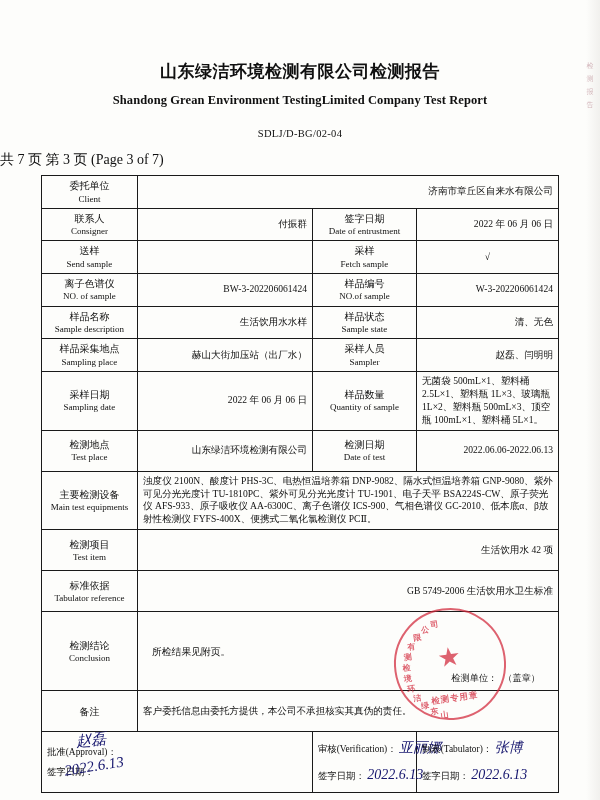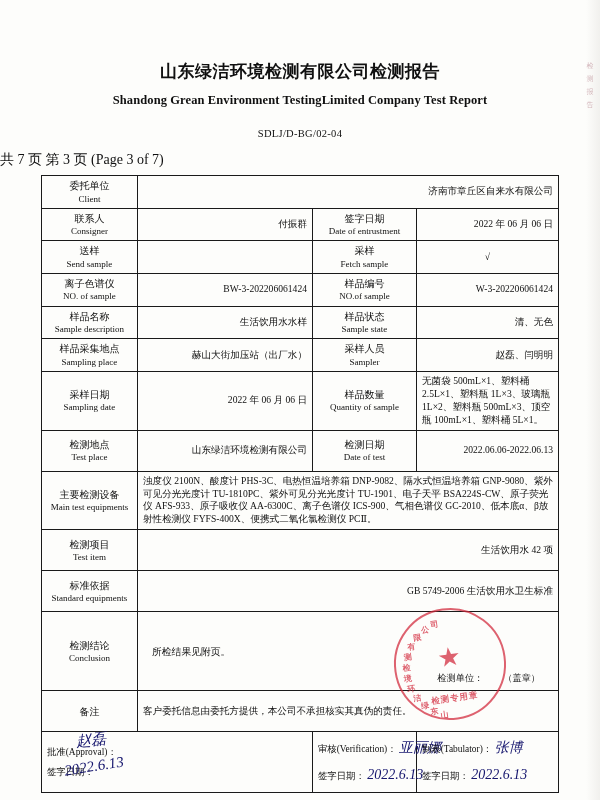--- a/index.html
+++ b/index.html
@@ -167,21 +167,21 @@
     letter-spacing: 1px;
     white-space: nowrap;
   }
   .stamp-label {
     position: absolute;
     right: 18px;
     bottom: 6px;
     font-size: 9.2px;
     color: #1a1a1a;
   }
-  .stamp-label .paren { margin-left: 20px; text-align: center; }
+  .stamp-label .paren { margin-left: 6px; text-align: center; }
   .sign-row td {
     height: 54px;
     vertical-align: top;
     padding-top: 4px;
     position: relative;
   }
   .sign-line {
     font-size: 9.4px;
     white-space: nowrap;
   }
@@ -350,21 +350,21 @@
       <td class="lbl">
         <span class="cn">检测项目</span>
         <span class="en">Test item</span>
       </td>
       <td class="val tall-34" colspan="3">生活饮用水 42 项</td>
     </tr>
 
     <tr>
       <td class="lbl">
         <span class="cn">标准依据</span>
-        <span class="en">Standard equipments</span>
+        <span class="en">Tabulator reference</span>
       </td>
       <td class="val tall-34" colspan="3">GB 5749-2006 生活饮用水卫生标准</td>
     </tr>
 
     <tr>
       <td class="lbl">
         <span class="cn">检测结论</span>
         <span class="en">Conclusion</span>
       </td>
       <td class="conclusion-cell" colspan="3">

